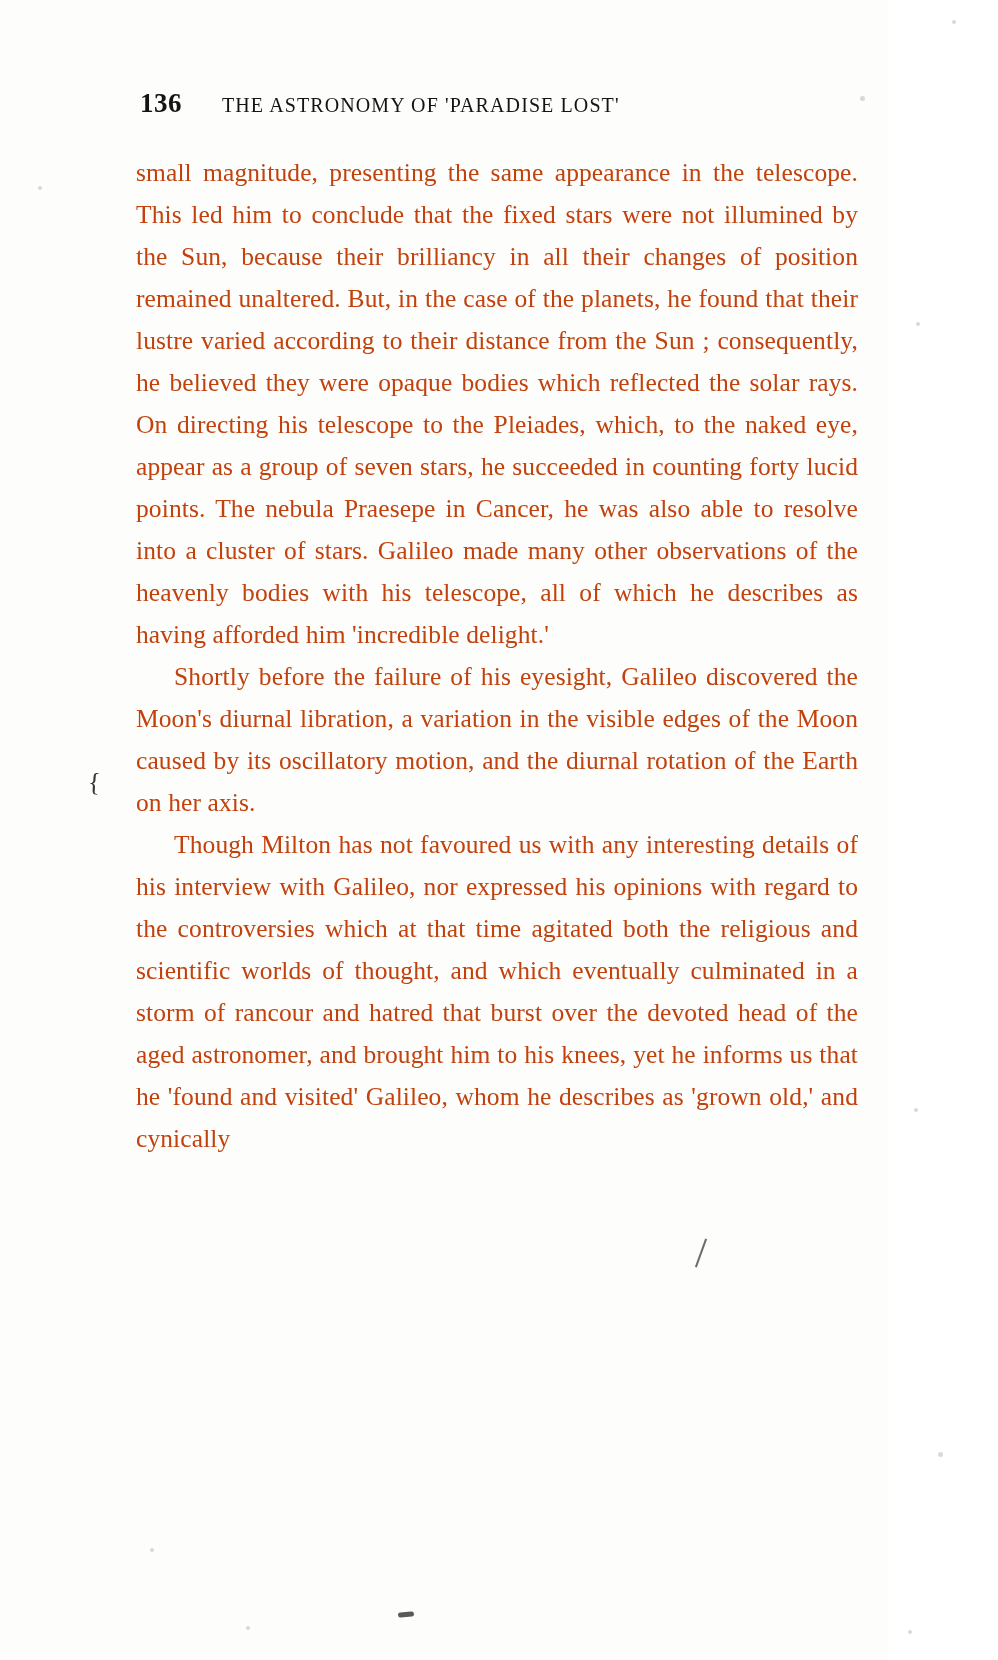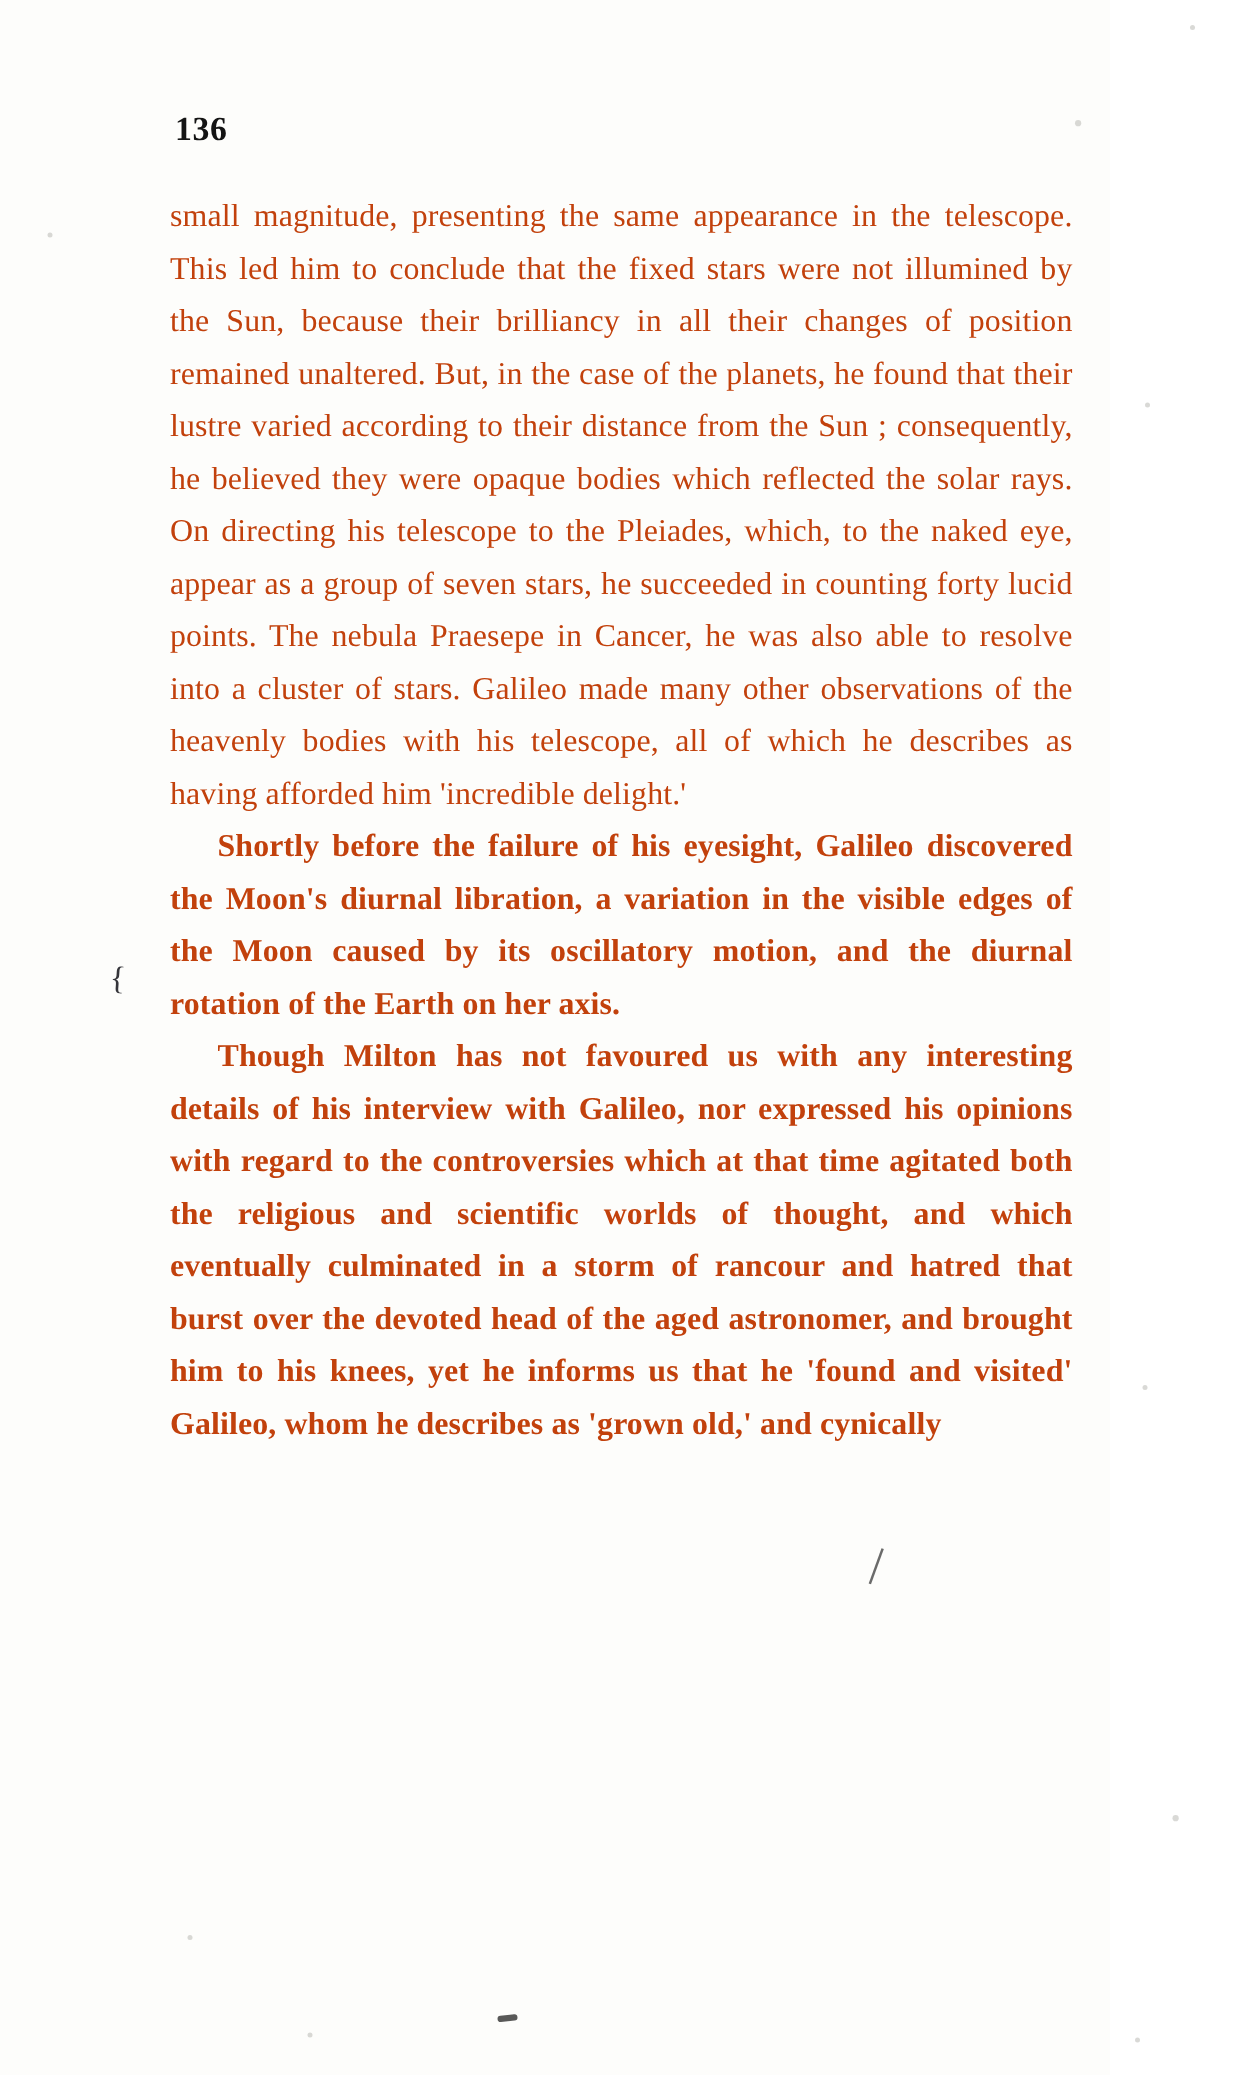--- a/index.html
+++ b/index.html
@@ -61,21 +61,20 @@
     margin: 0;
     font-size: 25.5px;
     line-height: 42px;
     text-align: justify;
     text-justify: inter-word;
     color: #c2410c;
     letter-spacing: .1px;
   }
   p.para.indent {
     text-indent: 38px;
-    font-weight: bold;
   }
   .marginal-mark {
     position: absolute;
     left: 88px;
     top: 768px;
     font-size: 26px;
     color: #35353a;
     transform: rotate(4deg);
   }
   .pen-slash {
@@ -110,20 +109,21 @@
   <div class="speck" style="left:38px; top:186px; width:4px; height:4px;"></div>
   <div class="speck" style="left:916px; top:322px; width:4px; height:4px;"></div>
   <div class="speck" style="left:914px; top:1108px; width:4px; height:4px;"></div>
   <div class="speck" style="left:938px; top:1452px; width:5px; height:5px;"></div>
   <div class="speck" style="left:150px; top:1548px; width:4px; height:4px;"></div>
   <div class="speck" style="left:246px; top:1626px; width:4px; height:4px;"></div>
   <div class="speck" style="left:908px; top:1630px; width:4px; height:4px;"></div>
 
   <div class="header">
     <span class="folio">136</span>
+    <span class="running-title">The Astronomy of 'Paradise Lost'</span>
   </div>
 
   <div class="marginal-mark">{</div>
 
   <div class="body-text">
     <p class="para">small magnitude, presenting the same appearance in the telescope. This led him to conclude that the fixed stars were not illumined by the Sun, because their brilliancy in all their changes of position remained unaltered. But, in the case of the planets, he found that their lustre varied according to their distance from the Sun ; consequently, he believed they were opaque bodies which reflected the solar rays. On directing his telescope to the Pleiades, which, to the naked eye, appear as a group of seven stars, he succeeded in counting forty lucid points. The nebula Praesepe in Cancer, he was also able to resolve into a cluster of stars. Galileo made many other observations of the heavenly bodies with his telescope, all of which he describes as having afforded him 'incredible delight.'</p>
     <p class="para indent">Shortly before the failure of his eyesight, Galileo discovered the Moon's diurnal libration, a variation in the visible edges of the Moon caused by its oscillatory motion, and the diurnal rotation of the Earth on her axis.</p>
     <p class="para indent">Though Milton has not favoured us with any interesting details of his interview with Galileo, nor expressed his opinions with regard to the controversies which at that time agitated both the religious and scientific worlds of thought, and which eventually culminated in a storm of rancour and hatred that burst over the devoted head of the aged astronomer, and brought him to his knees, yet he informs us that he 'found and visited' Galileo, whom he describes as 'grown old,' and cynically</p>
   </div>
 

